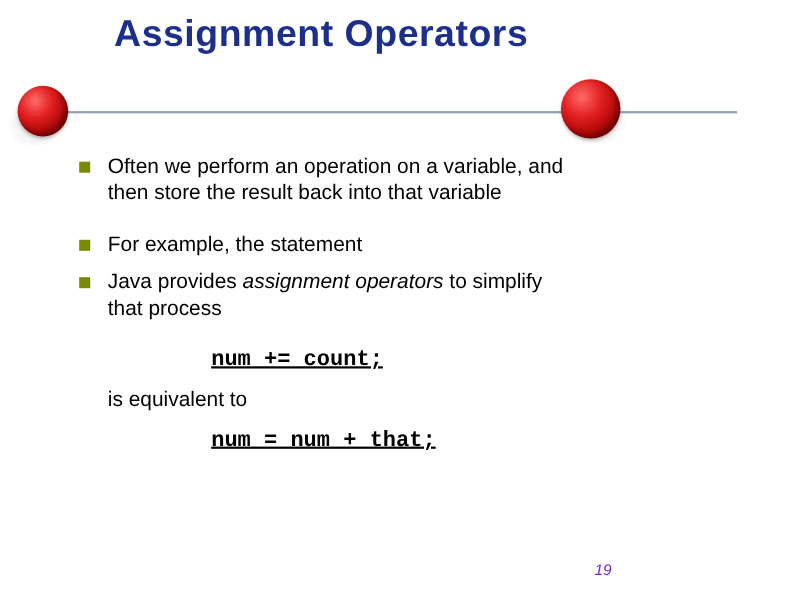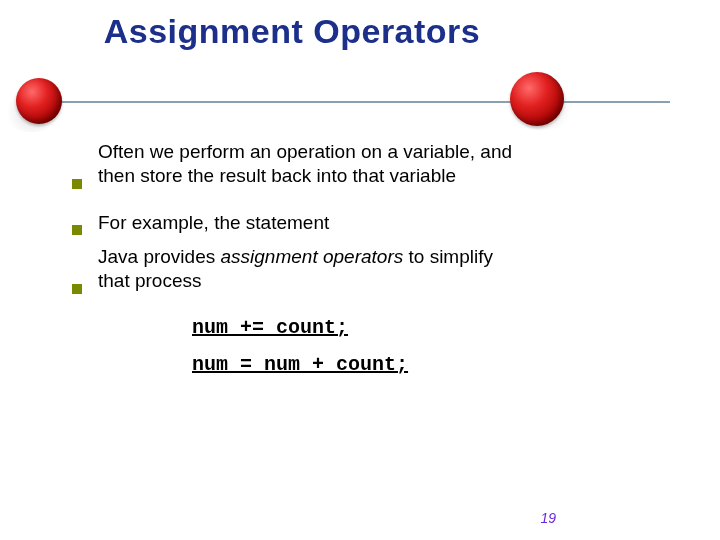--- a/index.html
+++ b/index.html
@@ -70,21 +70,21 @@
     top: 82px; right: 8px; width: 66px; height: 48px;
   }
   .content {
     position: absolute;
     top: 140px;
     left: 72px;
     right: 60px;
   }
   .bullet-item {
     display: flex;
-    align-items: flex-end;
+    align-items: flex-start;
     margin-bottom: 22px;
     font-size: 19px;
     color: #000;
     line-height: 1.28;
   }
   .bullet-marker {
     width: 10px;
     height: 10px;
     background: #7a8a00;
     margin-top: 7px;
@@ -153,20 +153,21 @@
 
     <div class="bullet-item">
       <div class="bullet-marker"></div>
       <div class="bullet-text">
         <span>Java provides </span><span class="italic">assignment operators</span><span> to simplify that process</span>
       </div>
     </div>
 
     <div class="code-block">num += count;</div>
 
+    <div class="sub-text" style="margin-left:26px;">is equivalent to</div>
 
-    <div class="code-block">num = num + count;</div>
+    <div class="code-block">num = num + that;</div>
 
   </div>
 
   <div class="page-num">19</div>
 
 </div>
 
 </body></html>

